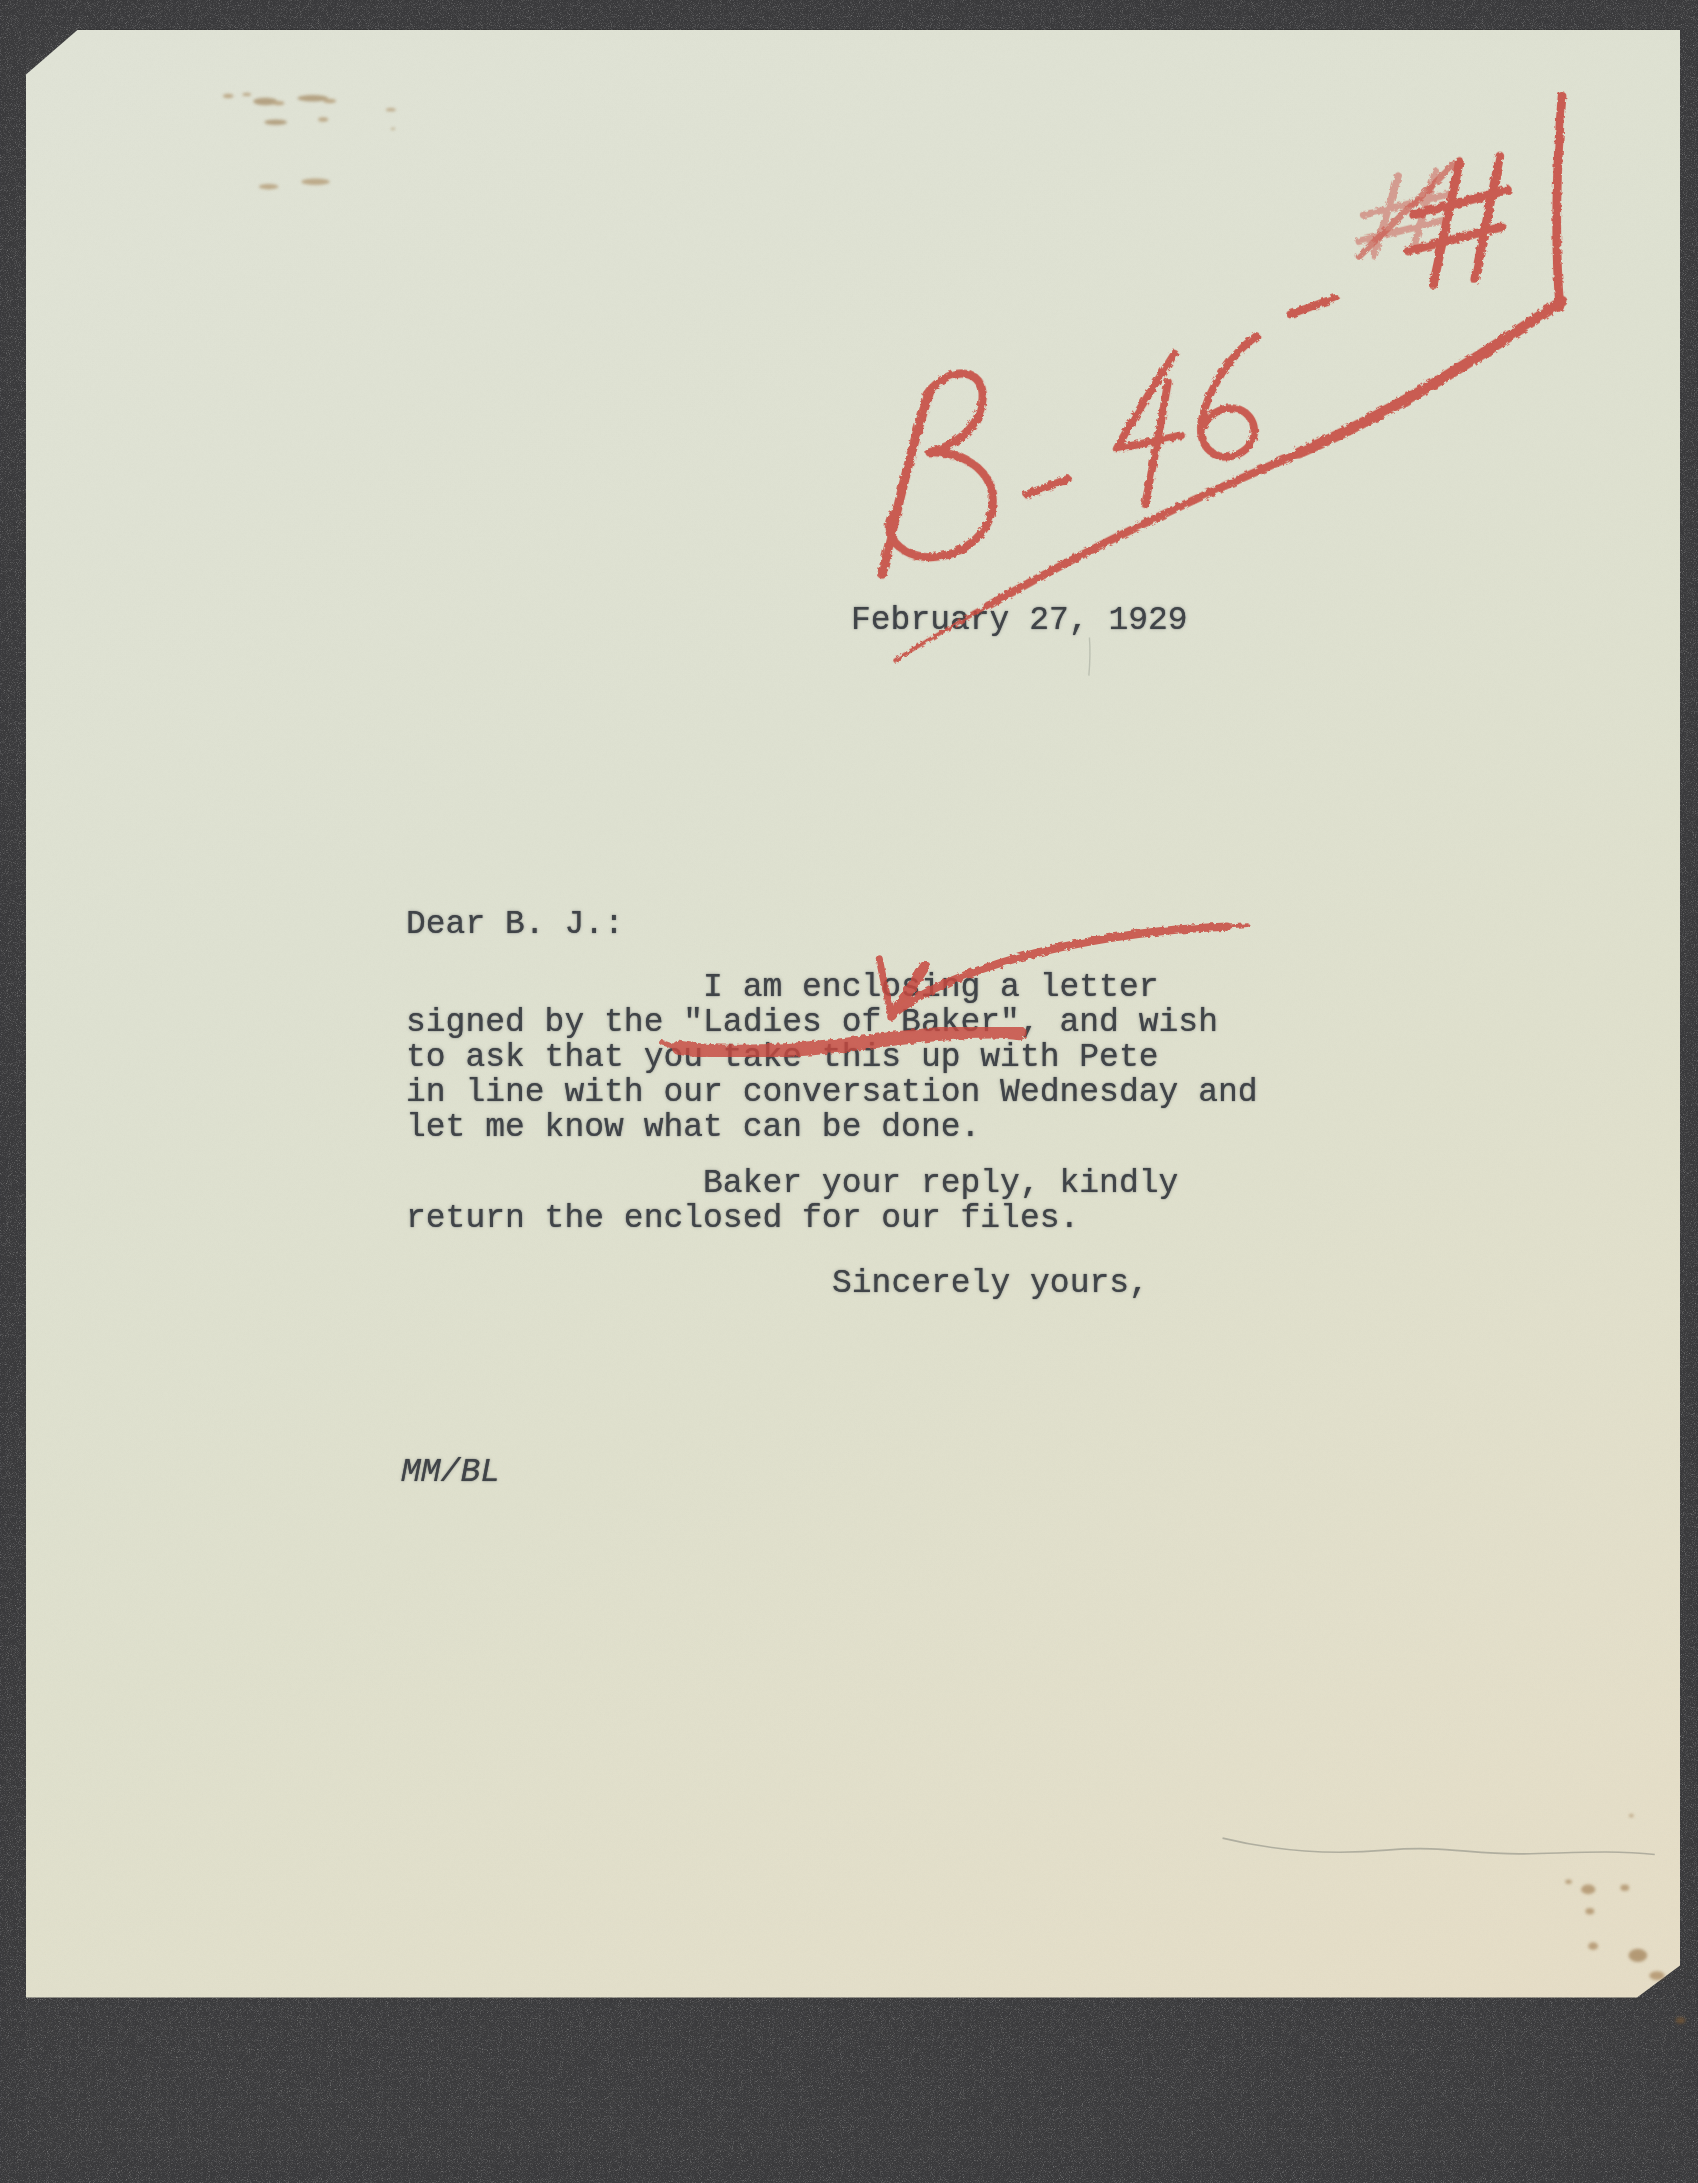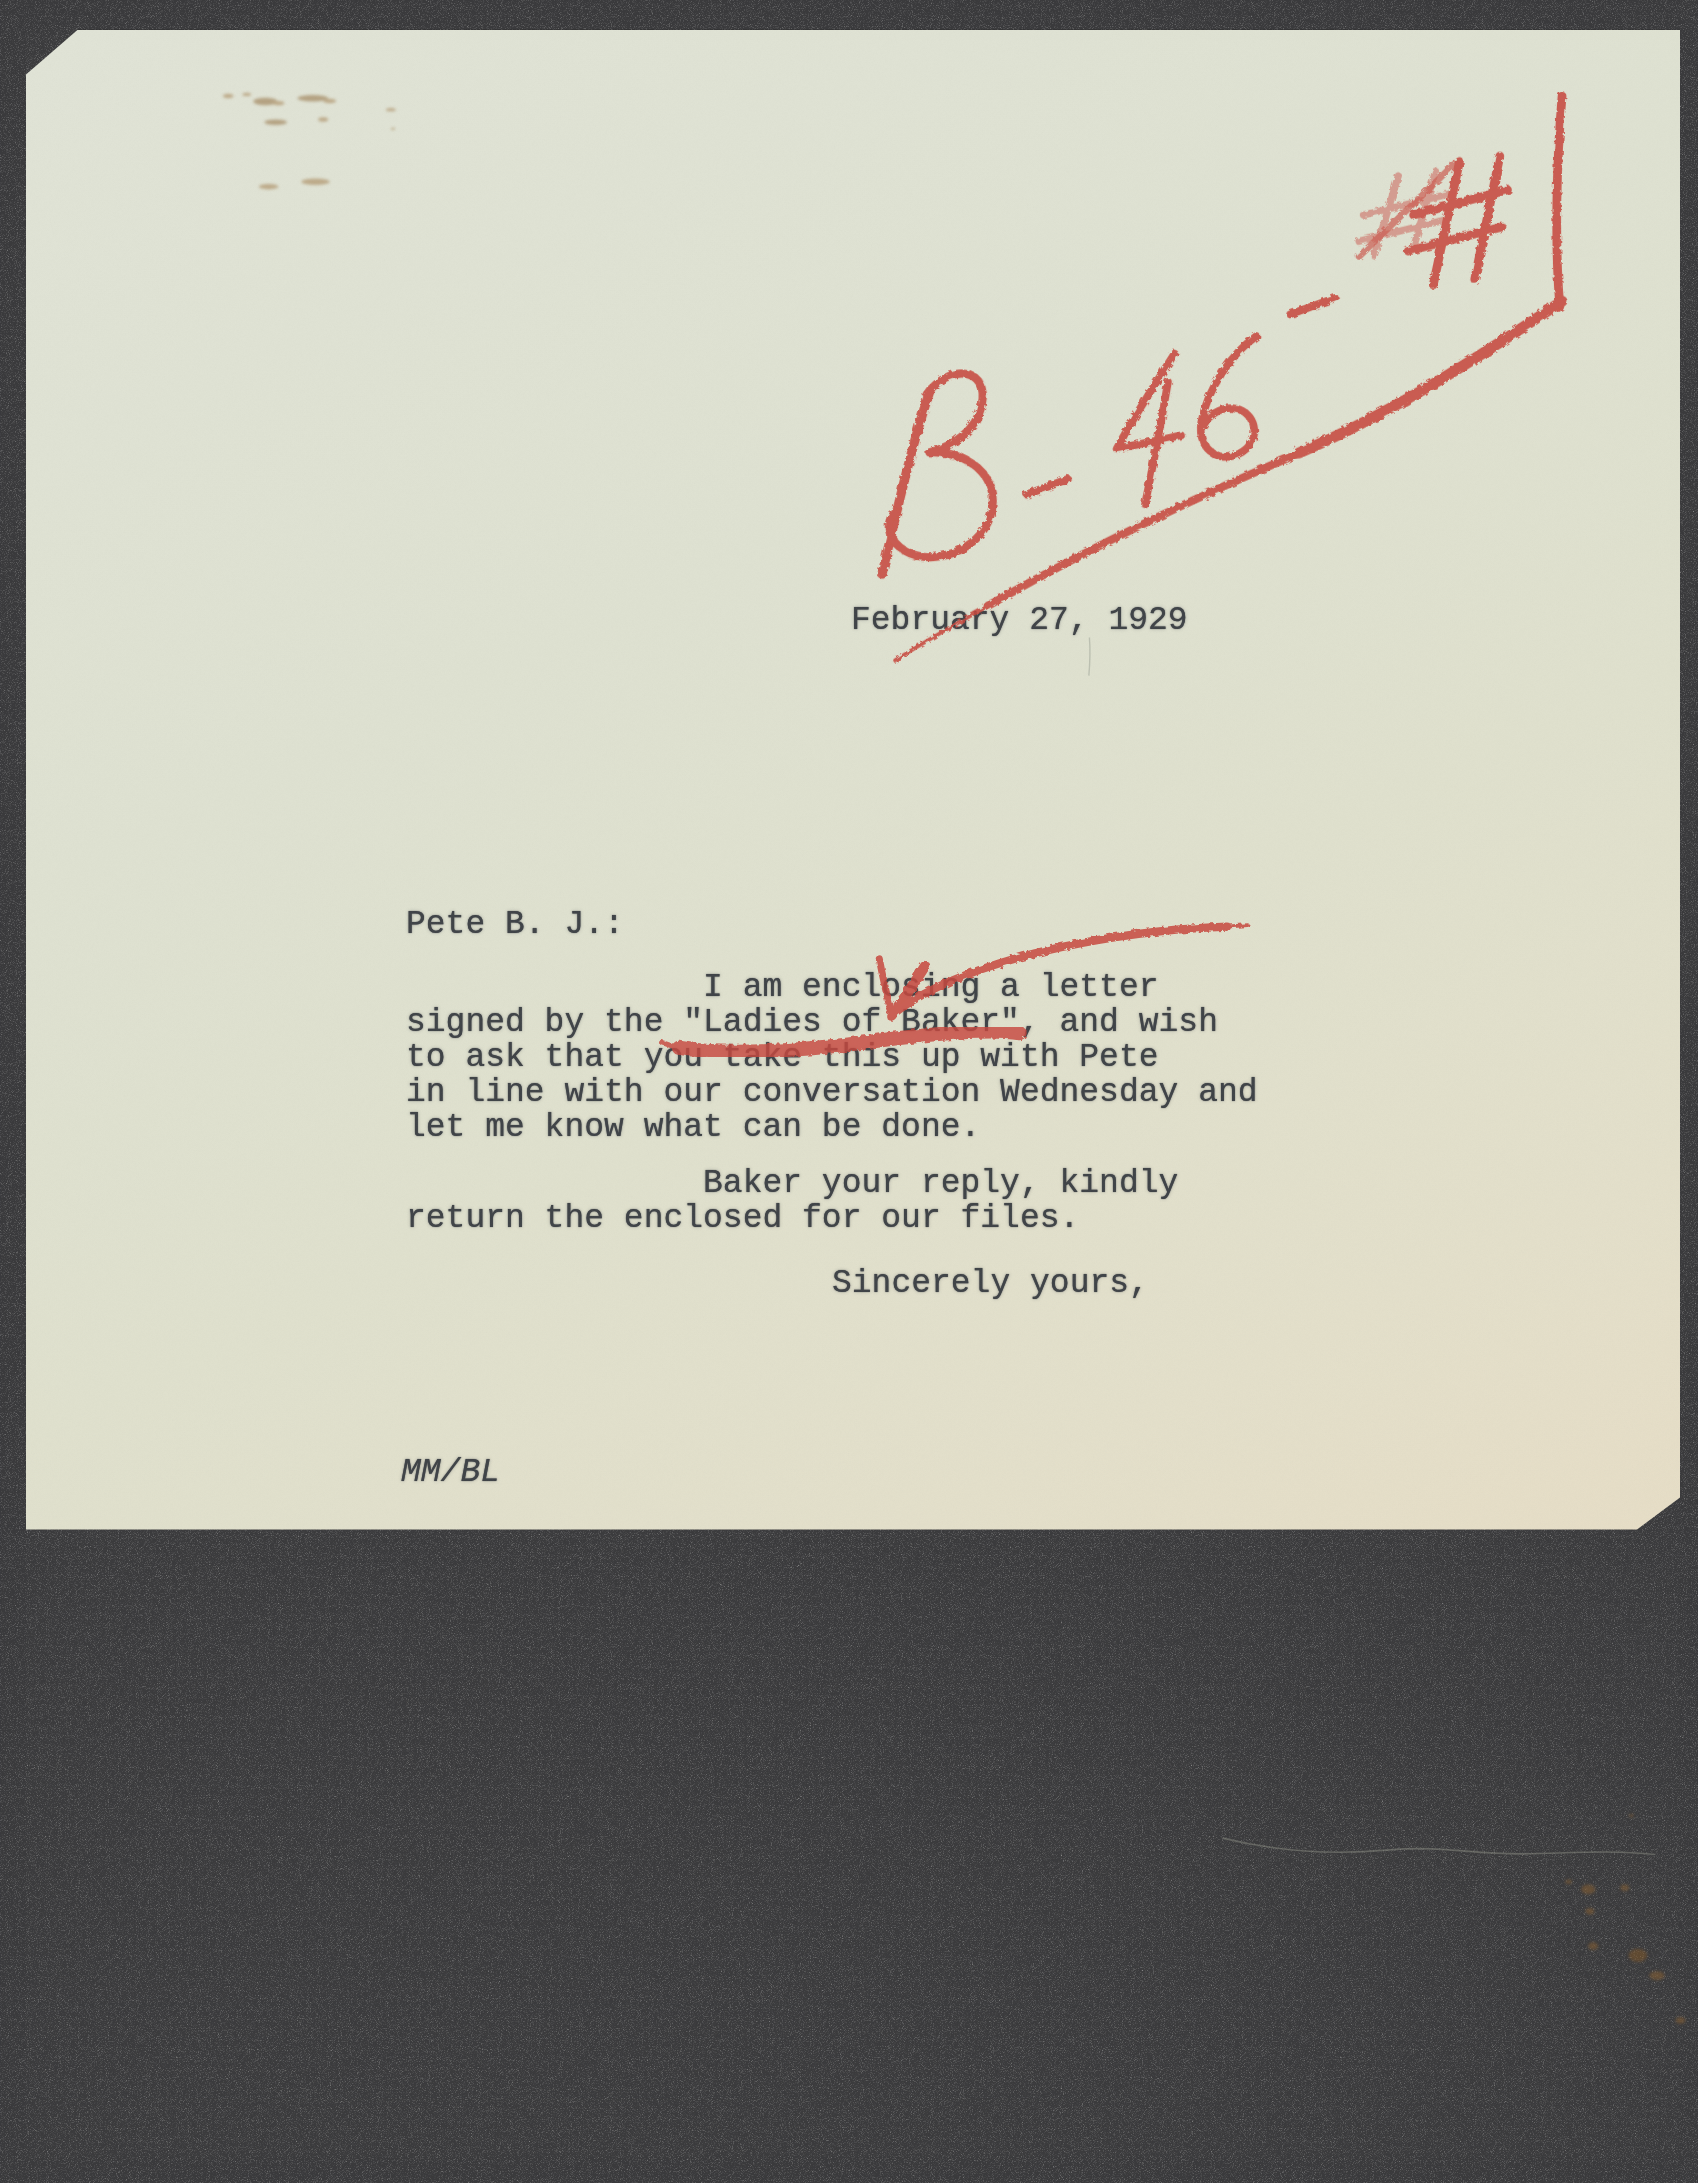--- a/index.html
+++ b/index.html
@@ -5,21 +5,21 @@
   html,body{margin:0;padding:0;background:#2f2f31;}
   .stage{
     position:relative;
     width:1698px;height:2183px;
     background:#3a3a3c;
     overflow:hidden;
     font-family:"Liberation Mono","DejaVu Sans Mono",monospace;
   }
   .bg-noise{position:absolute;left:0;top:0;width:100%;height:100%;pointer-events:none;}
   .paper{
-    position:absolute;left:26px;top:29.5px;width:1654px;height:1500px;
+    position:absolute;left:26px;top:29.5px;width:1654px;height:1968px;
     background:linear-gradient(155deg,#e0e3d6 0%,#dee1d1 38%,#dfe0cd 62%,#e3dfca 84%,#e6ddc6 100%);
     box-shadow:0 0 33px rgba(0,0,0,0.55);
     clip-path:polygon(0 45px,52px 0,100% 0,100% calc(100% - 32px),calc(100% - 43px) 100%,0 100%);
   }
   .typed{
     position:absolute;
     white-space:pre;
     font:normal 33px/35px "Liberation Mono","DejaVu Sans Mono",monospace;
     color:#3f4347;
     text-shadow:0 0 1.1px rgba(64,67,72,0.9),0 0 3.8px rgba(64,67,72,0.30);
@@ -45,21 +45,21 @@
         <feTurbulence type="fractalNoise" baseFrequency="0.6" numOctaves="2" stitchTiles="stitch"></feTurbulence>
         <feColorMatrix type="matrix" values="0 0 0 0 0.72  0 0 0 0 0.72  0 0 0 0 0.70  0.9 0.9 0.9 0 -1.35"></feColorMatrix>
       </filter>
     </defs>
     <rect width="3111" height="4000" fill="#3a3a3c"></rect>
     <rect width="3111" height="4000" filter="url(#grainB)" opacity="0.55"></rect>
   </svg>
 
   <div class="paper">
     <div class="typed date">February 27, 1929</div>
-    <div class="typed salutation">Pete B. J.:</div>
+    <div class="typed salutation">Dear B. J.:</div>
     <div class="typed para1">               I am enclosing a letter
 signed by the "Ladies of Baker", and wish
 to ask that you take this up with Pete
 in line with our conversation Wednesday and
 let me know what can be done.</div>
     <div class="typed para2">               Baker your reply, kindly
 return the enclosed for our files.</div>
     <div class="typed closing">Sincerely yours,</div>
     <div class="typed initials">MM/BL</div>
   </div>

